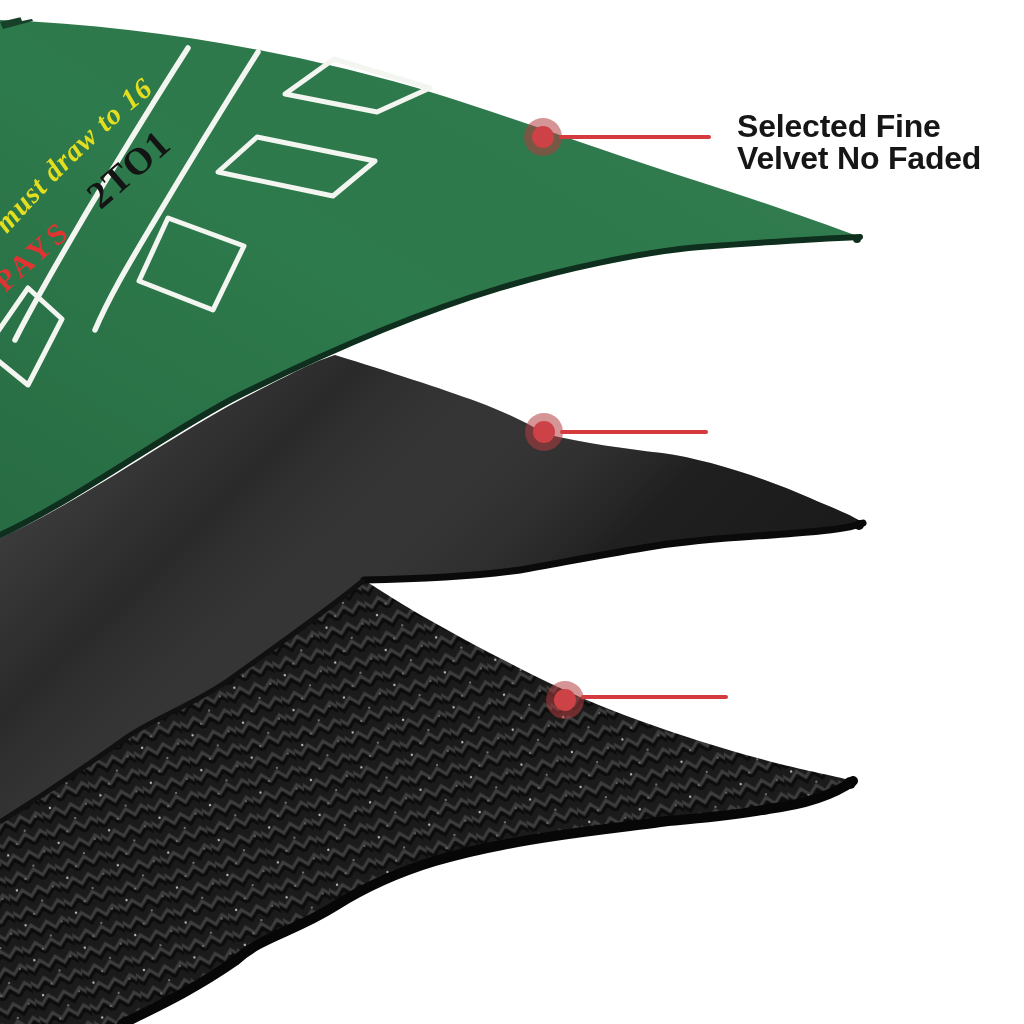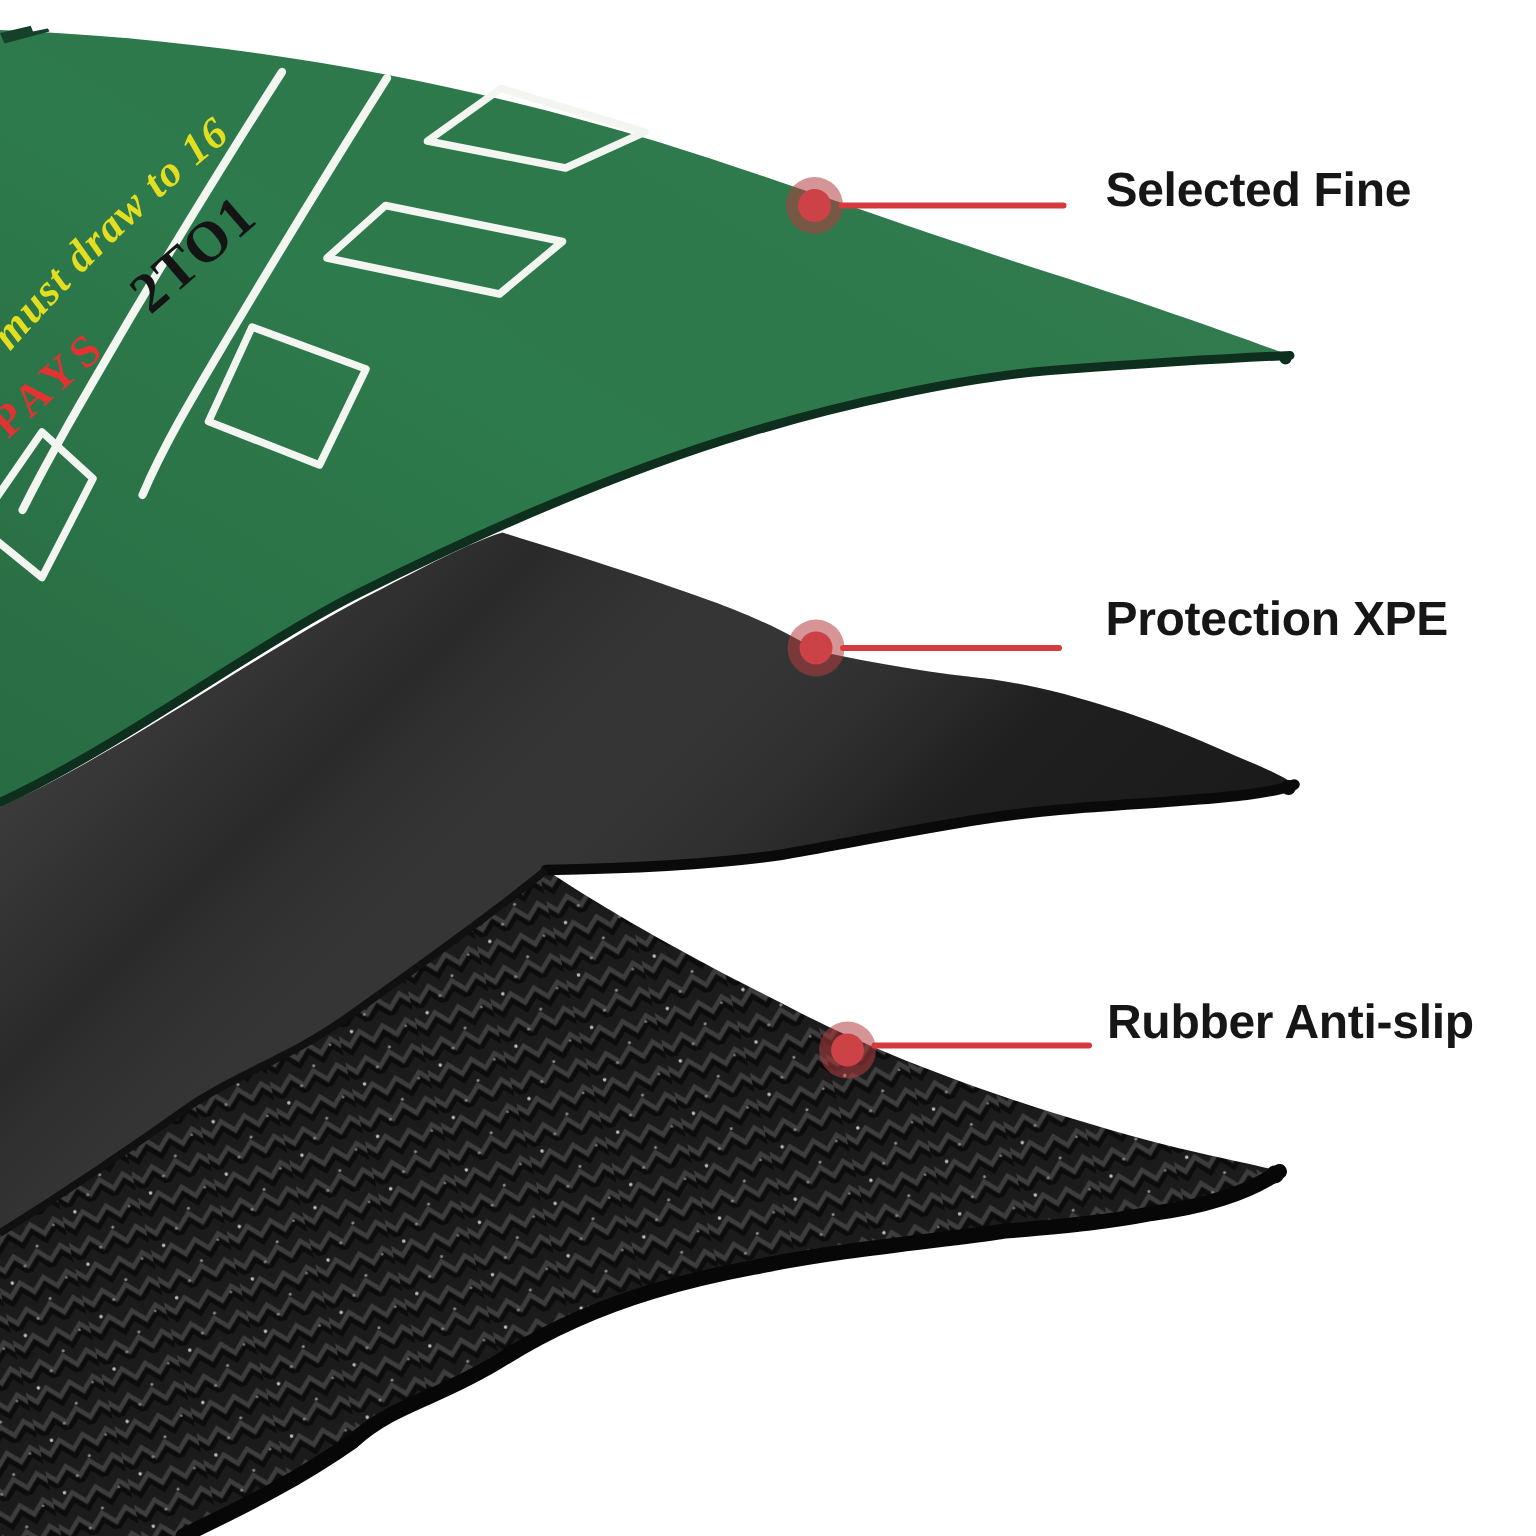--- a/index.html
+++ b/index.html
@@ -151,38 +151,37 @@
   </svg>
 
   
   <div style="display:contents">
     <div class="dot-ring" style="left:524px;top:118px;">
       <div class="dot-core"></div>
     </div>
     <div class="callout-line" style="left:559px;top:135px;width:152px;"></div>
     <div class="callout-label" style="left:737px;top:110px;">
       <span>Selected Fine</span>
+      <span>Velvet No Faded</span>
     </div>
   </div>
 
   
   <div style="display:contents">
     <div class="dot-ring" style="left:525px;top:413px;">
       <div class="dot-core"></div>
     </div>
     <div class="callout-line" style="left:560px;top:430px;width:148px;"></div>
     <div class="callout-label" style="left:737px;top:396px;">
-      <span>Protection XPE</span>
     </div>
   </div>
 
   
   <div style="display:contents">
     <div class="dot-ring" style="left:546px;top:681px;">
       <div class="dot-core"></div>
     </div>
     <div class="callout-line" style="left:581px;top:695px;width:147px;"></div>
     <div class="callout-label" style="left:738px;top:665px;">
-      <span>Rubber Anti-slip</span>
     </div>
   </div>
 
 </div>
 
 </body></html>

